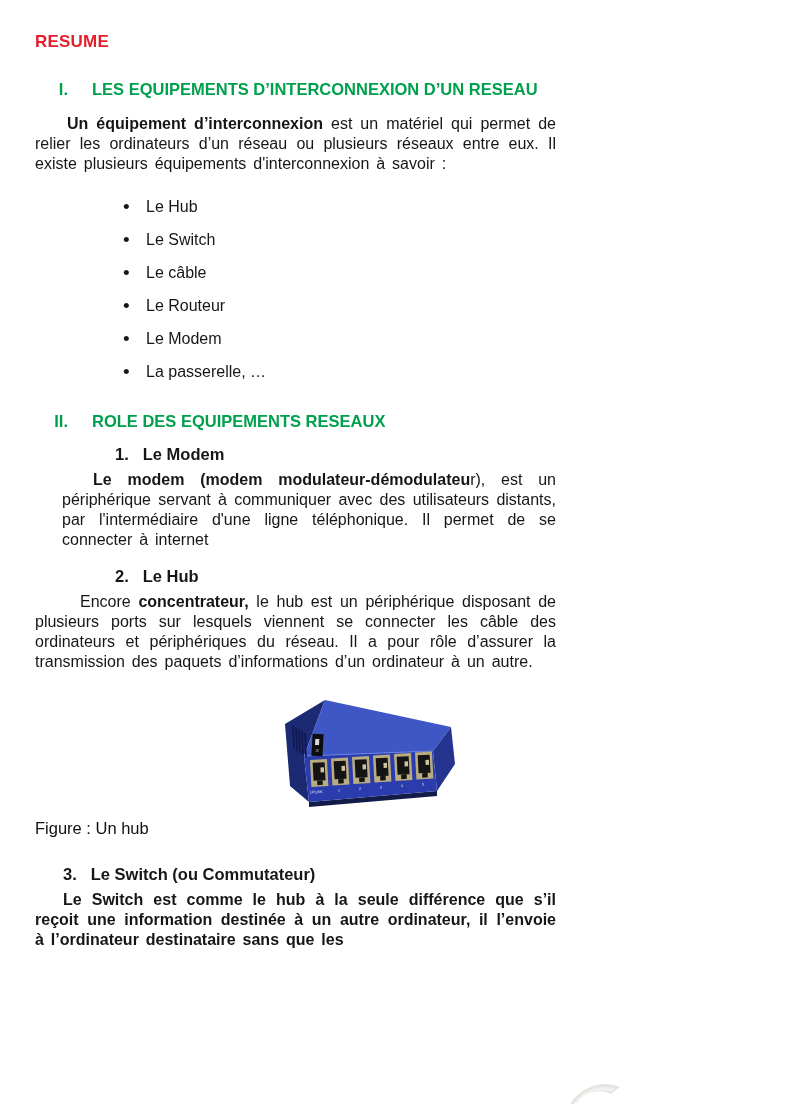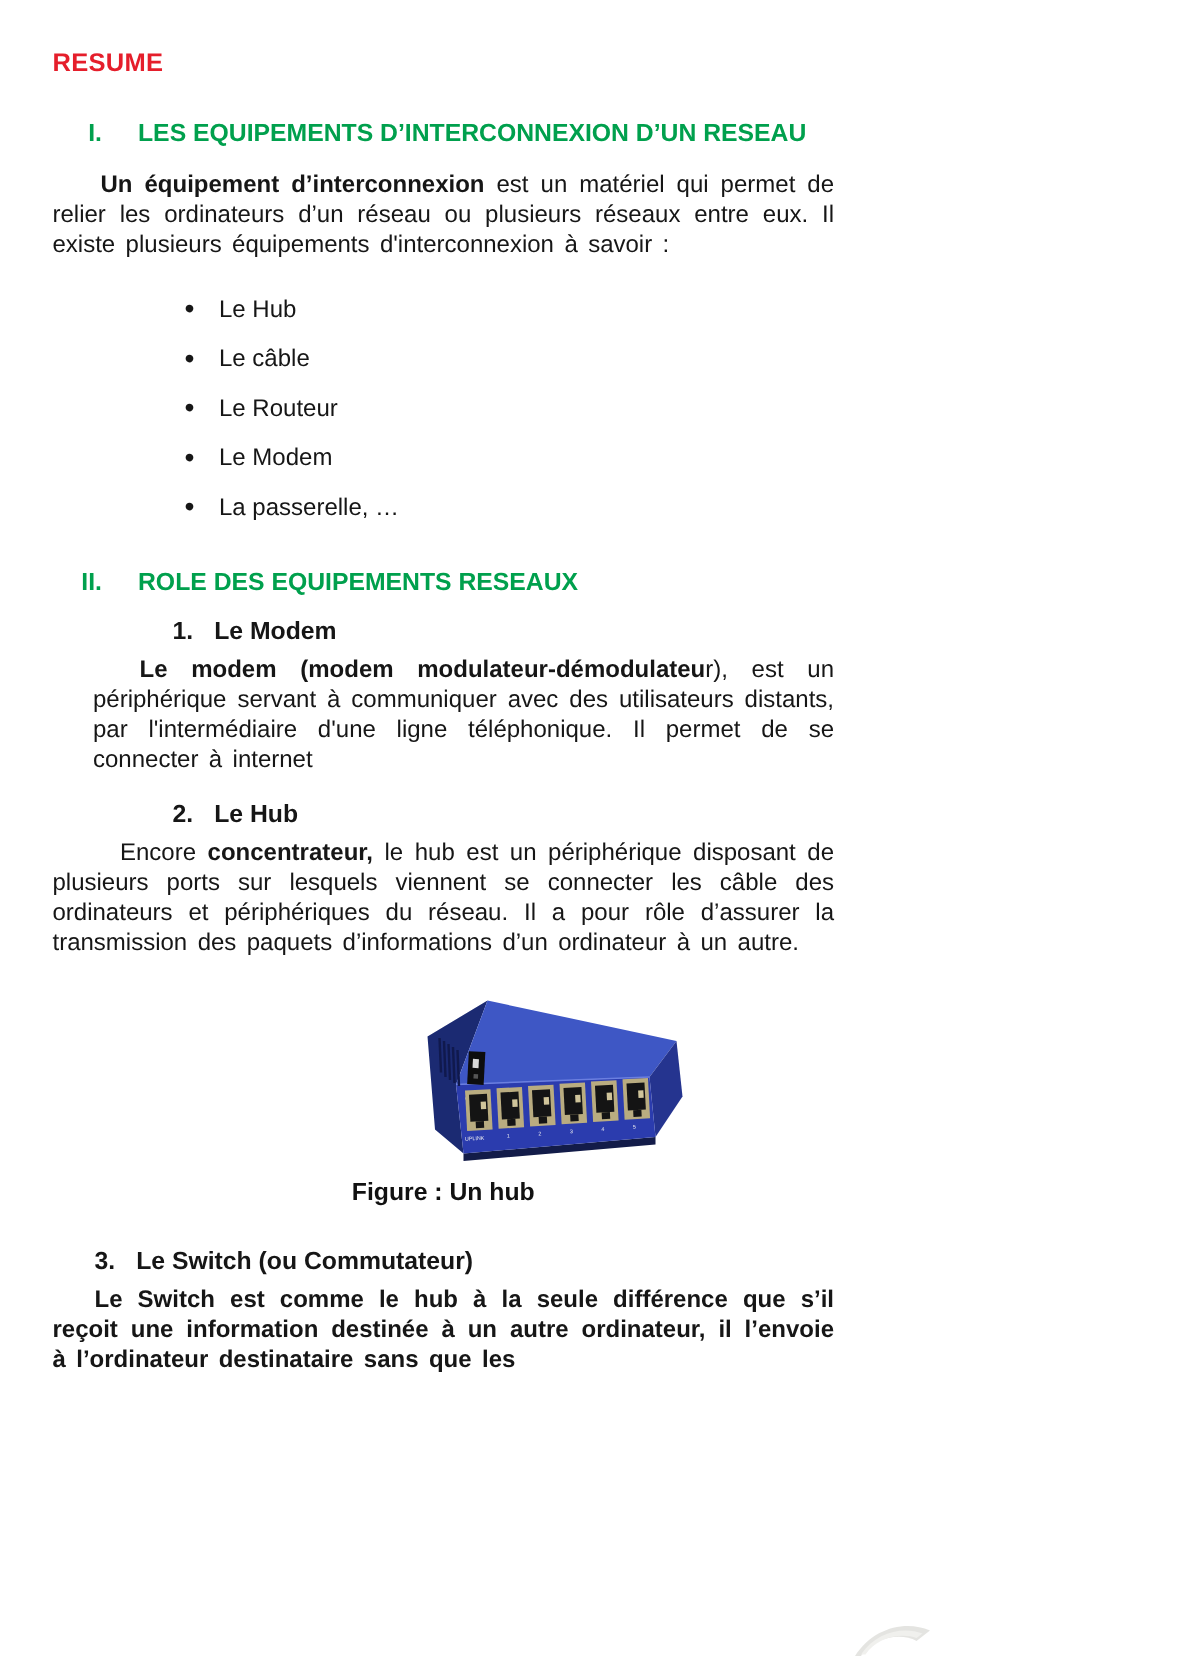--- a/index.html
+++ b/index.html
@@ -55,21 +55,21 @@
   .subhead.s3 { margin-top: 18px; padding-left: 28px; }
 
   .para.modem  { margin-left: 27px; text-indent: 31px; }
   .para.hub    { text-indent: 45px; }
   .para.switch { text-indent: 28px; font-weight: bold; }
 
   .figure-wrap { margin-top: 22px; margin-left: 248px; width: 178px; height: 114px; }
   .figure-wrap svg { display: block; }
   .fig-caption {
     margin-top: 8px; 
-    font-weight: bold; font-size: 16.5px; line-height: 24px; color: #111; text-align: center;
+    font-weight: normal; font-size: 16.5px; line-height: 24px; color: #111;
   }
 
   .watermark {
     position: absolute; right: 8px; bottom: 0px; width: 58px; height: 26px;
     opacity: .55;
   }
 </style>
 </head>
 <body>
 
@@ -80,20 +80,21 @@
 
     <div class="sec-head h1">
       <span class="sec-num">I.</span>
       <span class="sec-label">LES EQUIPEMENTS D’INTERCONNEXION D’UN RESEAU</span>
     </div>
 
     <p class="para intro"><span class="b">Un équipement d’interconnexion</span><span> est un matériel qui permet de relier les ordinateurs d’un réseau ou plusieurs réseaux entre eux. Il existe plusieurs équipements d'interconnexion à savoir :</span></p>
 
     <ul class="bullets">
       <li>Le Hub</li>
+      <li>Le Switch</li>
       <li>Le câble</li>
       <li>Le Routeur</li>
       <li>Le Modem</li>
       <li>La passerelle, …</li>
     </ul>
 
     <div class="sec-head h2">
       <span class="sec-num">II.</span>
       <span class="sec-label">ROLE DES EQUIPEMENTS RESEAUX</span>
     </div>

